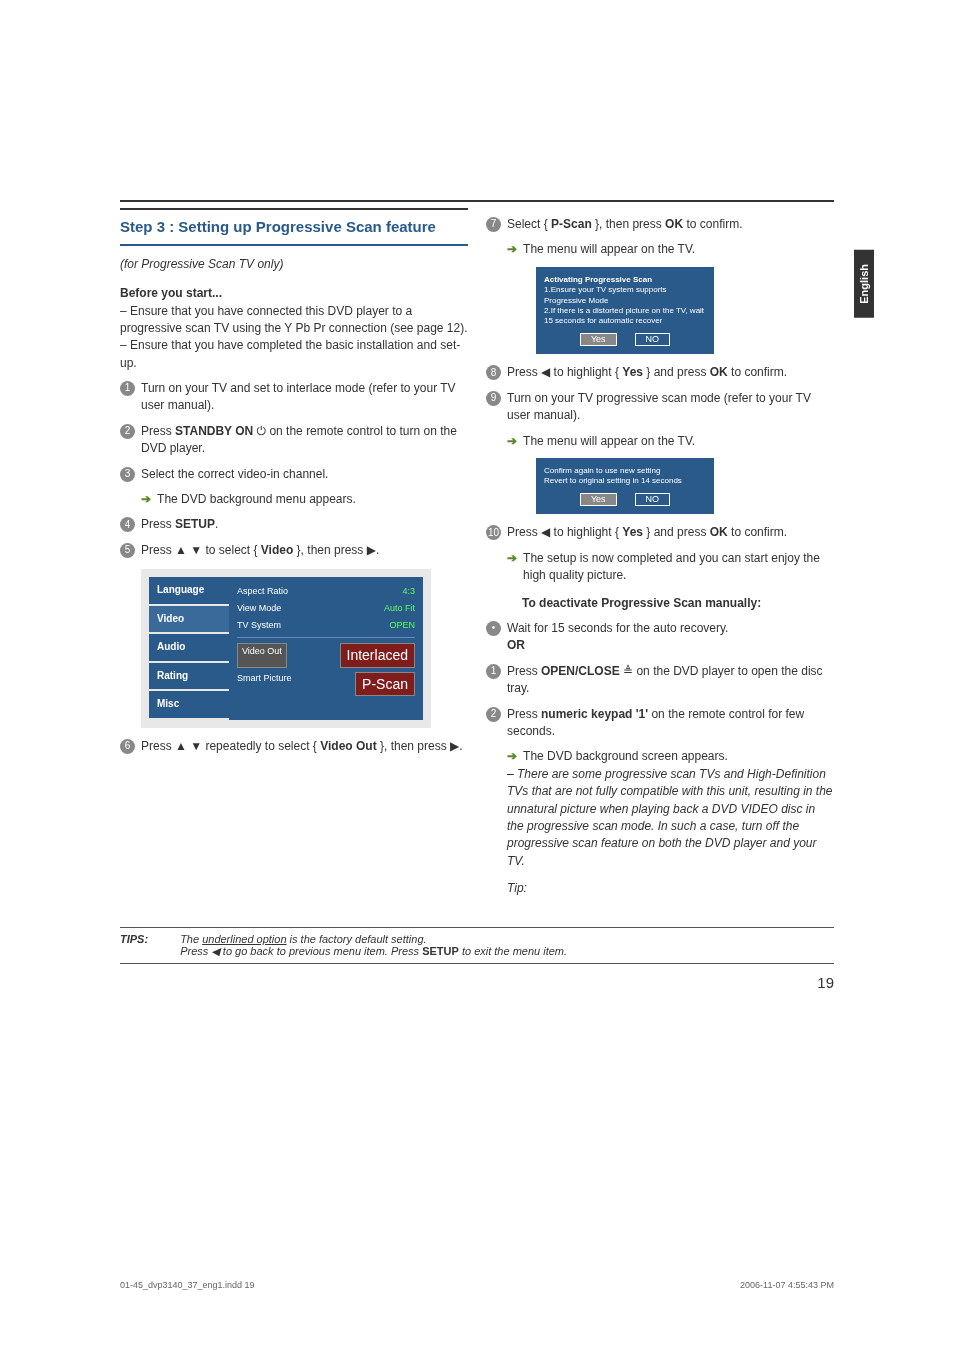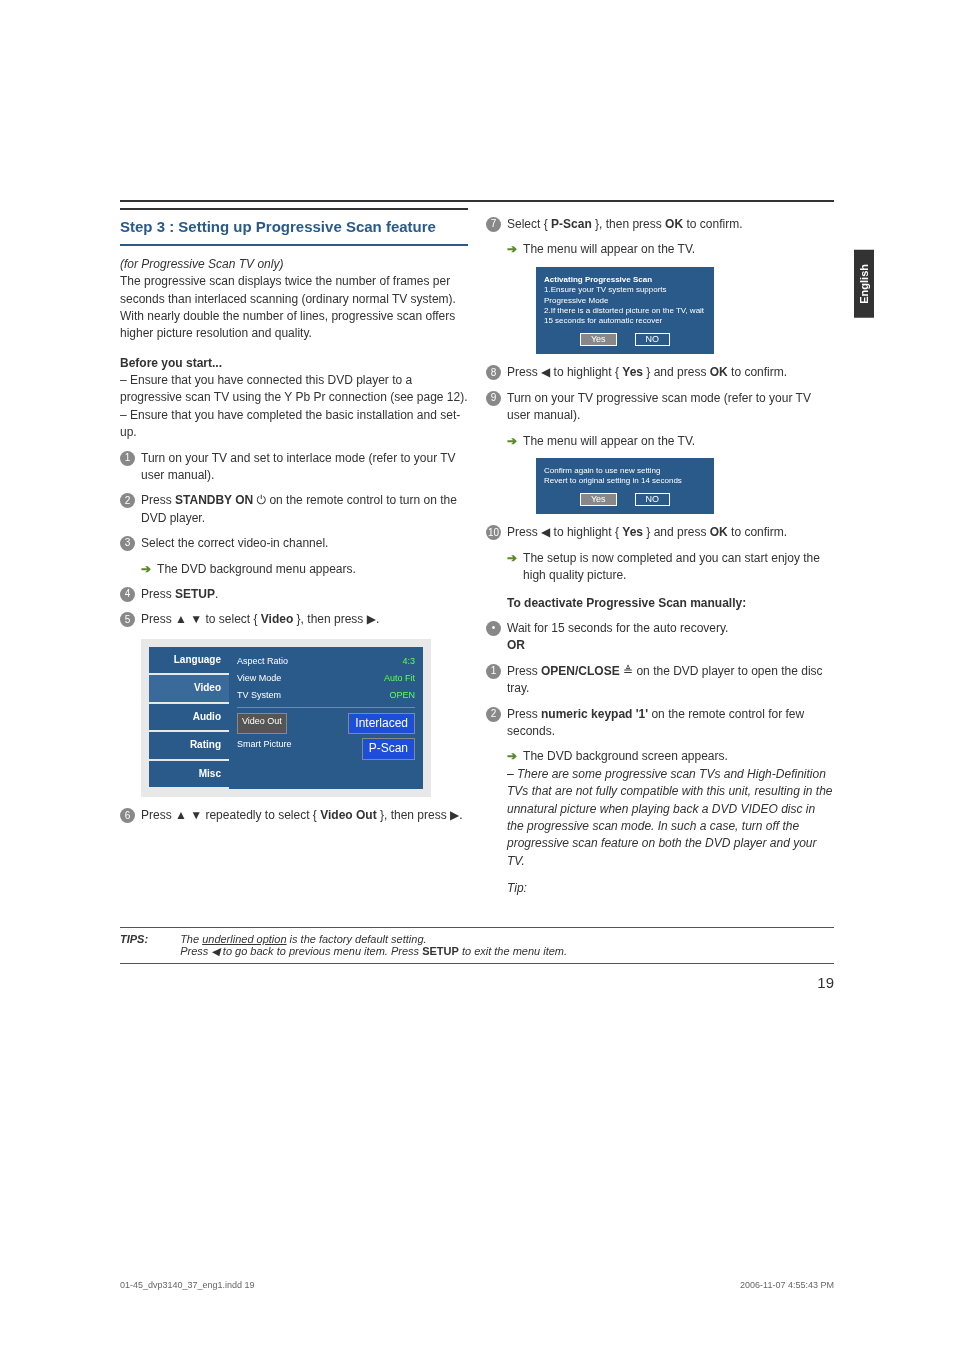--- a/index.html
+++ b/index.html
@@ -80,44 +80,43 @@
   .menu-shot {
     margin: 10px 0 10px 21px;
     width: 290px;
     background: #e8e8e8;
     padding: 8px;
     font-size: 10px;
   }
   .menu-inner { display: flex; }
   .menu-left {
     width: 80px;
-    text-align: right;
   }
   .menu-left div {
     background: #2a5a8a;
     color: #fff;
     padding: 6px 8px;
     margin-bottom: 2px;
     font-size: 10px;
     font-weight: bold;
   }
   .menu-left div.active { background: #3a6a9a; }
   .menu-right {
     flex: 1;
     background: #2a5a8a;
     color: #fff;
     padding: 6px 8px;
   }
   .menu-right .row { display: flex; justify-content: space-between; padding: 2px 0; font-size: 9px; }
   .menu-right .row .val { color: #5bff5b; }
   .menu-right .row .boxval {
-    background: #1d4ed8;
+    background: #7f1d1d;
     border: 1px solid #888;
     padding: 1px 6px;
-    font-size: 12px;
+    font-size: 14px;
     color: #fff;
   }
   .menu-right .sep { border-top: 1px solid #6a8aba; margin: 3px 0; }
   .popup {
     margin: 8px auto 10px 50px;
     width: 178px;
     background: #2a5a8a;
     color: #fff;
     font-size: 8px;
     padding: 8px;
@@ -179,21 +178,20 @@
 
 <div class="page">
   <div class="header-line"></div>
 
   <div class="cols">
 
     <div class="col">
       <div class="section-title">Step 3 : Setting up Progressive Scan feature</div>
 
       <p class="italic">(for Progressive Scan TV only)</p>
-      <p>The progressive scan displays twice the number of frames per seconds than interlaced scanning (ordinary normal TV system). With nearly double the number of lines, progressive scan offers higher picture resolution and quality.</p>
 
       <p class="bold" style="margin-top:12px">Before you start...</p>
       <p>– Ensure that you have connected this DVD player to a progressive scan TV using the Y Pb Pr connection (see page 12).</p>
       <p>– Ensure that you have completed the basic installation and set-up.</p>
 
       <div class="step">
         <span class="num">1</span>
         <span class="txt">Turn on your TV and set to interlace mode (refer to your TV user manual).</span>
       </div>
 
@@ -322,21 +320,21 @@
         <span class="num">10</span>
         <span class="txt">
           <span>Press </span><span class="tri">◀</span><span> to highlight { </span><span class="bold">Yes</span><span> } and press </span><span class="bold">OK</span><span> to confirm.</span>
         </span>
       </div>
       <div class="arrow-line">
         <span class="arrow">➔</span>
         <span>The setup is now completed and you can start enjoy the high quality picture.</span>
       </div>
 
-      <p class="bold" style="margin-top:10px;margin-left:21px">To deactivate Progressive Scan manually:</p>
+      <p class="bold" style="margin-top:10px;margin-left:36px">To deactivate Progressive Scan manually:</p>
 
       <div class="step">
         <span class="num bullet">•</span>
         <span class="txt">
           <span>Wait for 15 seconds for the auto recovery.</span><br>
           <span class="bold">OR</span>
         </span>
       </div>
 
       <div class="step">

